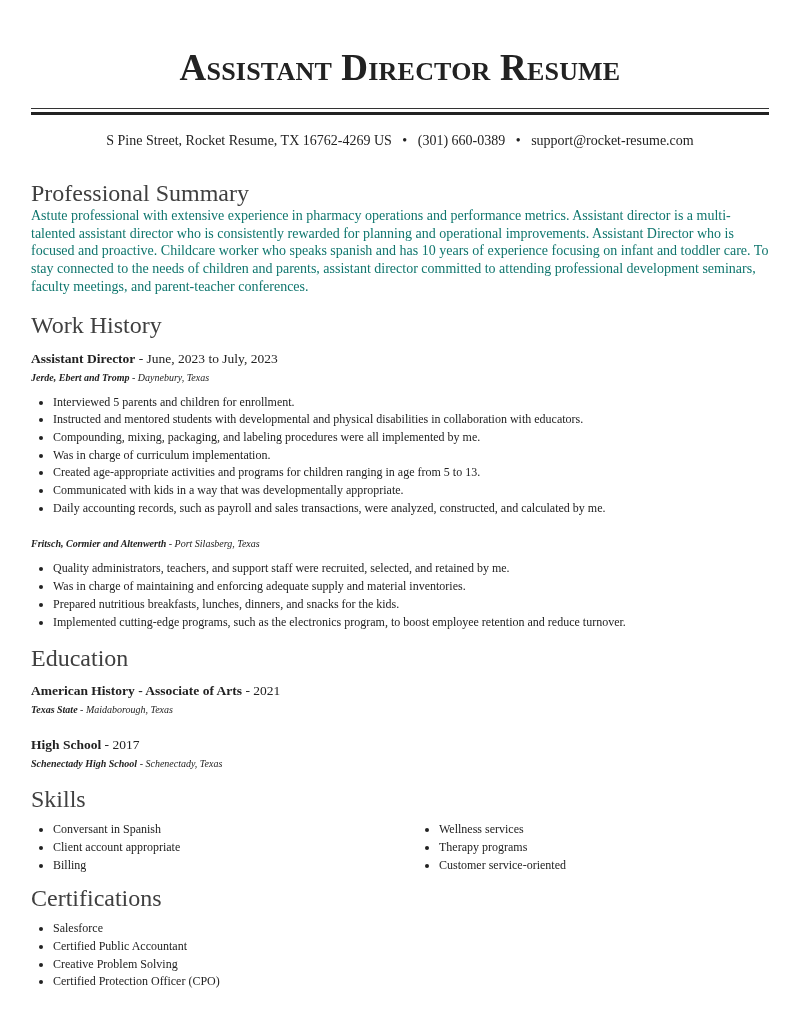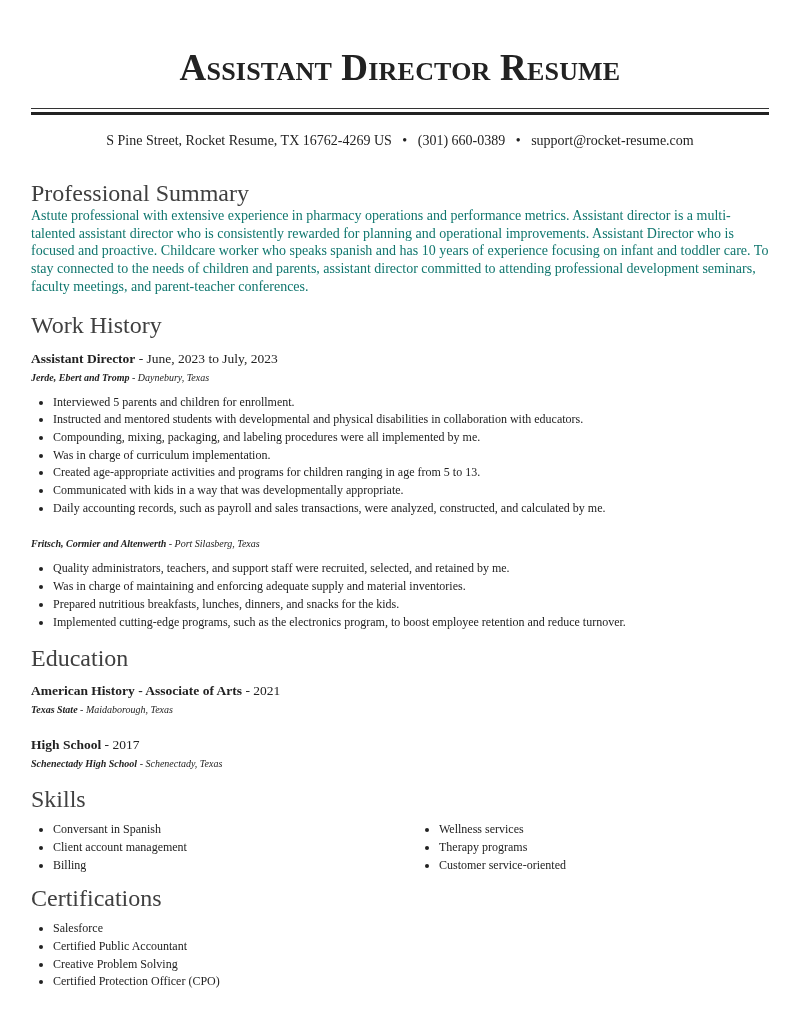--- a/index.html
+++ b/index.html
@@ -120,21 +120,21 @@
         <b>Schenectady High School</b><span> - Schenectady, Texas</span>
       </div>
     </div>
   </section>
 
   <section>
     <h2 class="skills-h">Skills</h2>
     <div class="skills">
       <ul>
         <li>Conversant in Spanish</li>
-        <li>Client account management</li>
+        <li>Client account appropriate</li>
         <li>Billing</li>
       </ul>
       <ul>
         <li>Wellness services</li>
         <li>Therapy programs</li>
         <li>Customer service-oriented</li>
       </ul>
     </div>
   </section>
 

